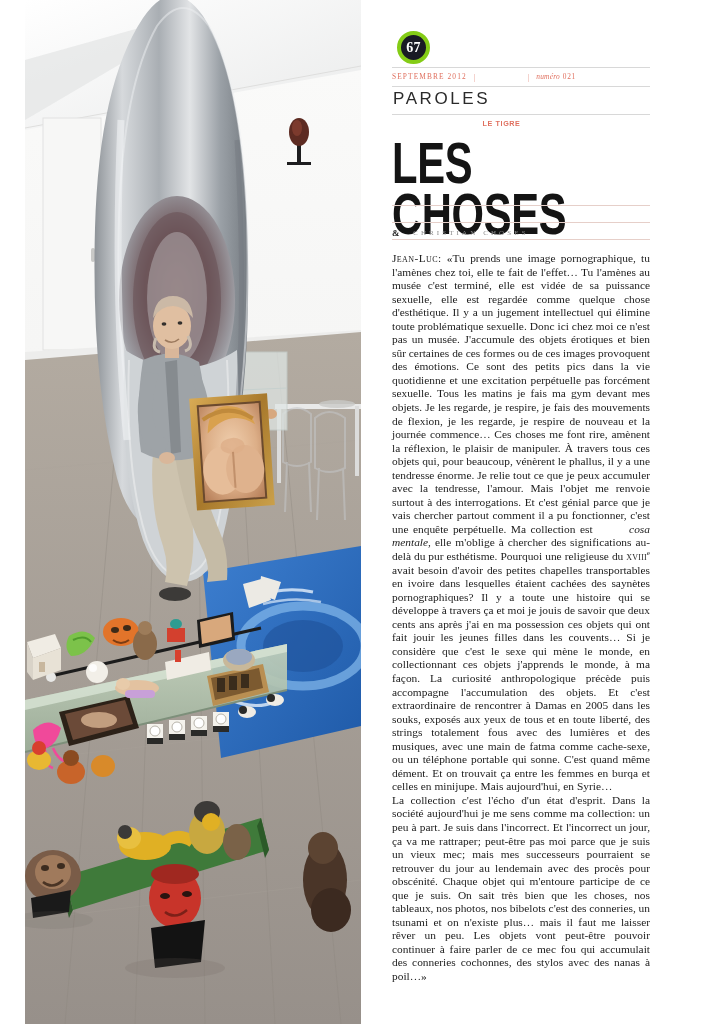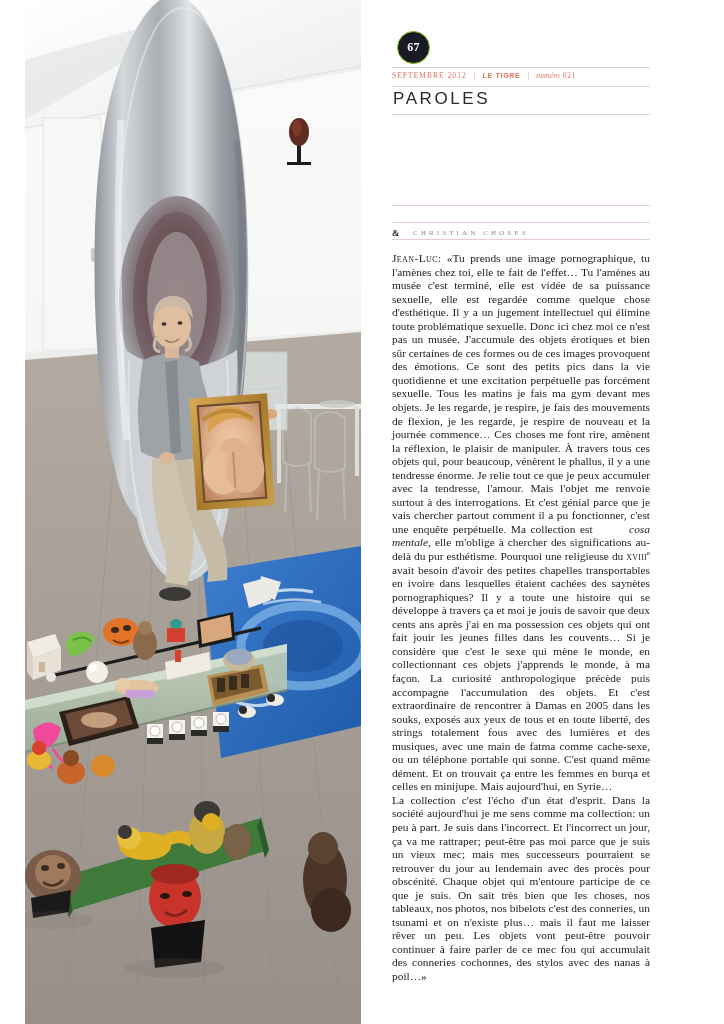--- a/index.html
+++ b/index.html
@@ -38,46 +38,46 @@
 
   
   .folio {
     position: absolute;
     left: 5px;
     top: 31px;
     width: 33px;
     height: 33px;
     border-radius: 50%;
     background: #191a24;
-    border: 1px solid #84cc16;
+    border: 4px solid #84cc16;
     box-sizing: border-box;
     display: flex;
     align-items: center;
     justify-content: center;
     color: #ffffff;
     font-family: "Liberation Serif", serif;
-    font-size: 12px;
+    font-size: 14px;
     font-weight: 700;
     letter-spacing: 0.3px;
   }
 
   
   .issue-rule-top {
     position: absolute;
     left: 0; top: 67px; width: 258px;
     height: 1px; background: #d8d8d8;
   }
   .issue-line {
     position: absolute;
     left: 0;
-    top: 66px;
+    top: 72px;
     width: 258px;
     height: 14px;
     display: flex;
-    align-items: flex-end;
+    align-items: flex-start;
     color: #e0705f;
     font-family: "Liberation Serif", serif;
     font-size: 7.4px;
     letter-spacing: 0.9px;
   }
   .issue-line .sep {
     display: inline-block;
     margin: 0 7px;
     color: #e9a79c;
     font-size: 9px;
@@ -532,20 +532,24 @@
     <span class="mag">LE TIGRE</span>
     <span class="sep">|</span>
     <span class="num-word">numéro</span>
     <span class="num-val">021</span>
   </div>
   <div class="issue-rule-bot"></div>
 
   <div class="rubric">PAROLES</div>
   <div class="rubric-rule"></div>
 
+  <h1 class="headline">
+    <span class="l1">LES</span>
+    <span class="l2">CHOSES</span>
+  </h1>
 
   <div class="byline-rule-top"></div>
   <div class="byline-rule-mid"></div>
   <div class="byline2">
     <span class="amp">&amp;</span>
     <span class="who">CHRISTIAN CHOSES</span>
   </div>
   <div class="byline-rule-bot"></div>
 
   <div class="body-text">

